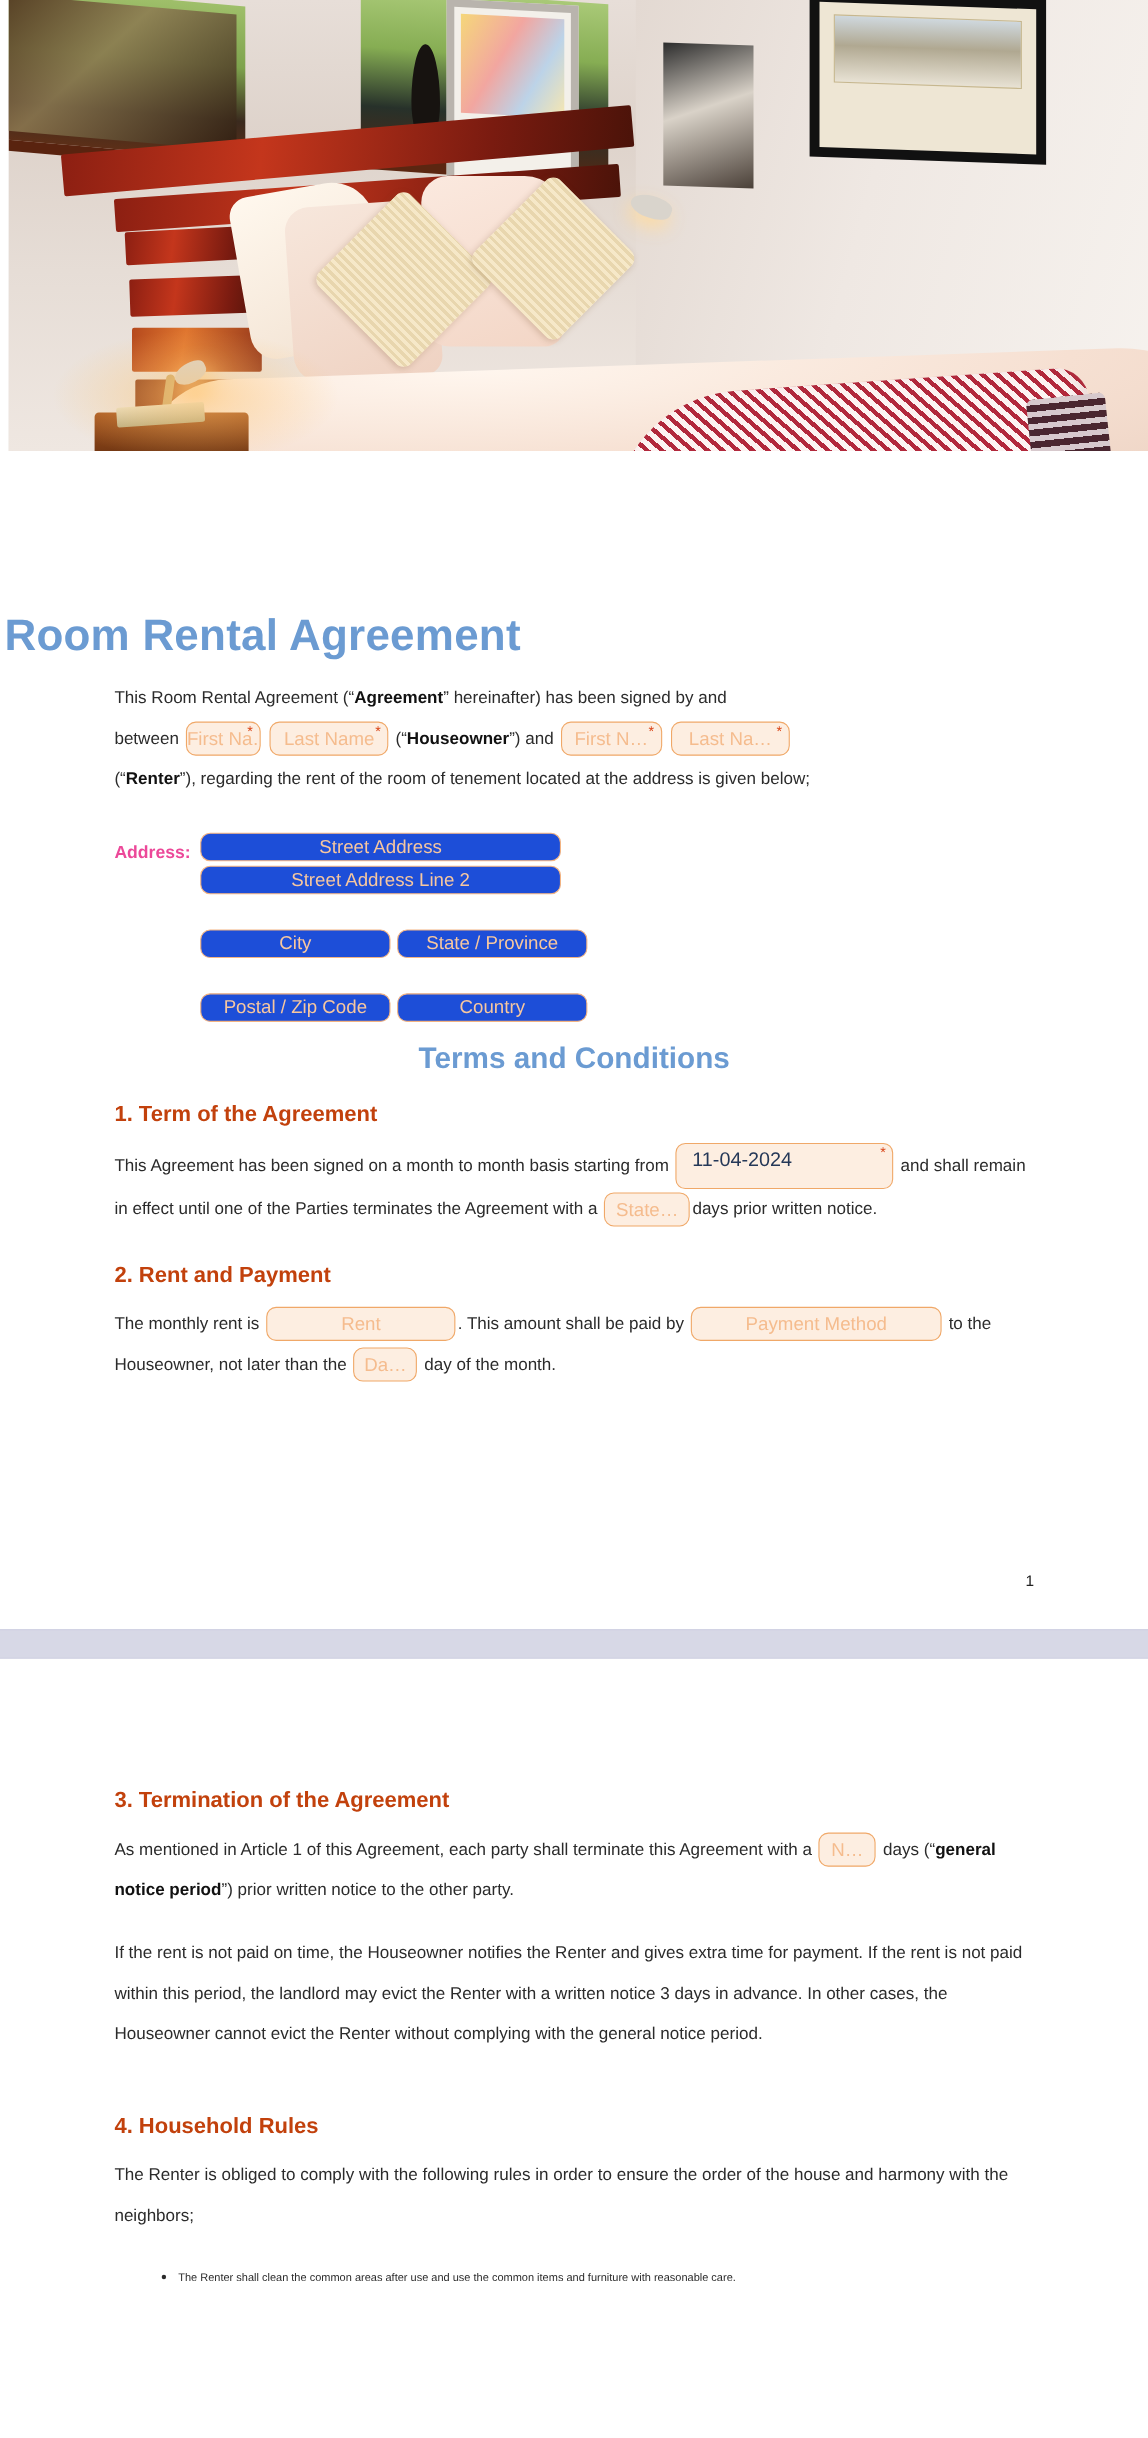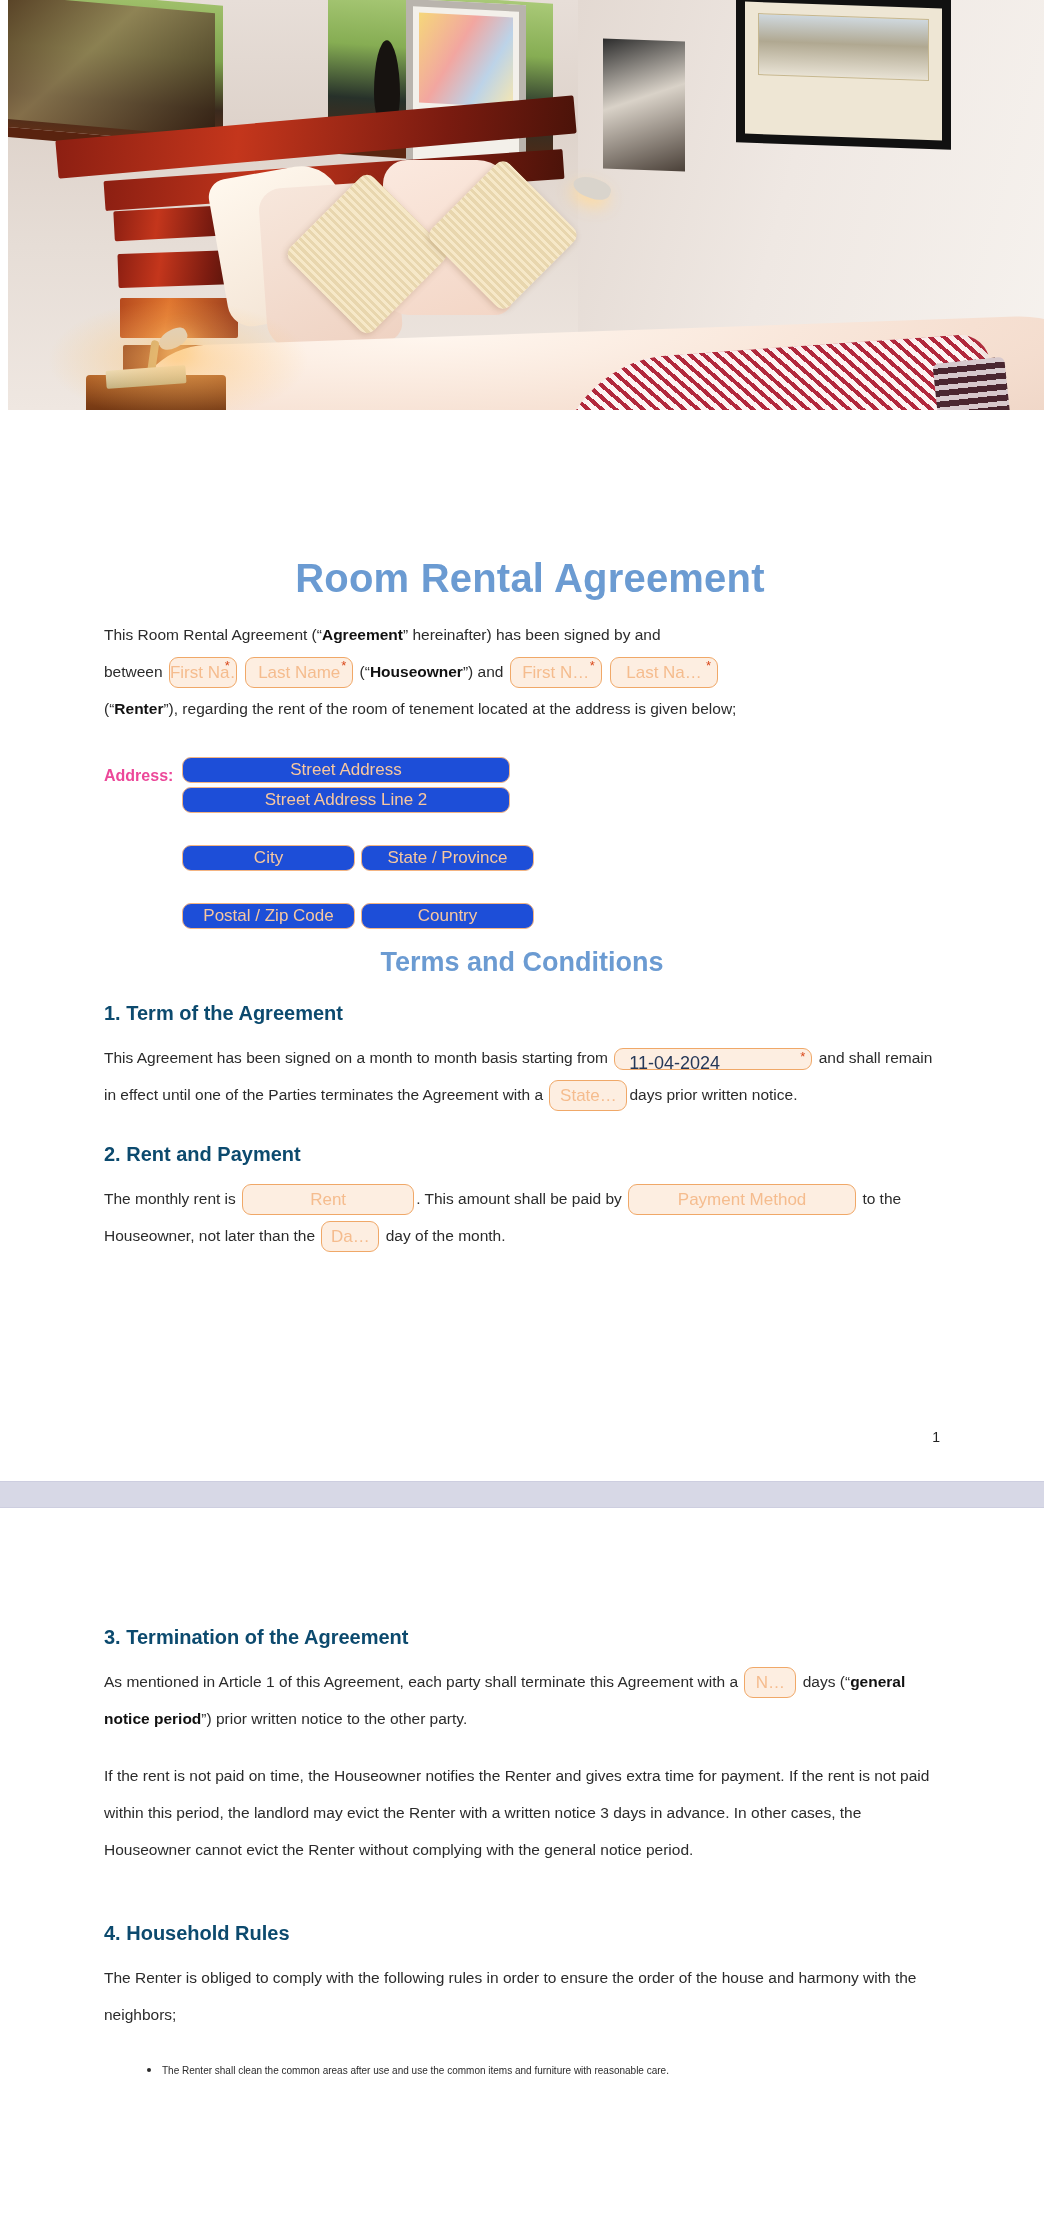--- a/index.html
+++ b/index.html
@@ -141,35 +141,34 @@
     background: radial-gradient(closest-side, rgba(255,196,110,.55), rgba(255,196,110,0));
   }
 
   
   .content { position: relative; padding: 0 104px; }
 
   h1.doc-title {
     color: #6b9bd2;
     font-size: 40px;
     font-weight: bold;
-    text-align: center;
     margin: 0;
     position: absolute;
-    top: 556px; left: 16px; right: 0;
+    top: 556px; left: 4px; right: 0;
     letter-spacing: 0.2px;
   }
   h2.section-center {
     color: #6b9bd2;
     font-size: 27px;
     font-weight: bold;
     text-align: center;
     margin: 0;
   }
   h3.section {
-    color: #0c4a6e;
+    color: #c2410c;
     font-size: 20px;
     font-weight: bold;
     margin: 0;
   }
   p.body, .body {
     font-size: 15.5px;
     color: #2b2b2b;
     line-height: 37px;
     margin: 0;
   }
@@ -194,21 +193,21 @@
   }
   .fld.filled { color: #253858; font-size: 18px; text-align: left; padding-left: 14px; }
   .req {
     position: absolute; right: 6px; top: 1px;
     color: #d9481b; font-size: 13px; line-height: 13px;
   }
   .fld.w-firstname { width: 68px; }
   .fld.w-lastname  { width: 108px; }
   .fld.w-firstname2 { width: 92px; }
   .fld.w-lastname2 { width: 108px; }
-  .fld.w-date { width: 198px; height: 22px; }
+  .fld.w-date { width: 198px; height: 42px; }
   .fld.w-num  { width: 78px; }
   .fld.w-rent { width: 172px; }
   .fld.w-pay  { width: 228px; }
   .fld.w-day  { width: 58px; }
   .fld.w-notice { width: 52px; }
 
   .addr-wrap { display: flex; align-items: flex-start; }
   .addr-label { font-size: 16px; font-weight: bold; color: #ec4899; padding-top: 10px; width: 78px; }
   .addr-fields { }
   .addr-row { display: flex; gap: 6px; margin-bottom: 4px; }

